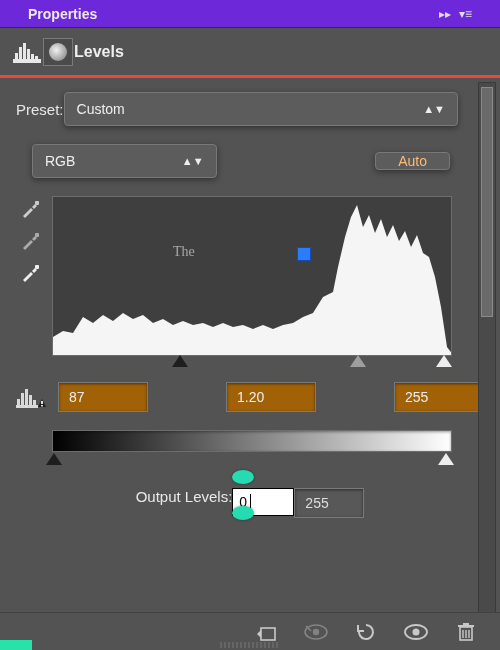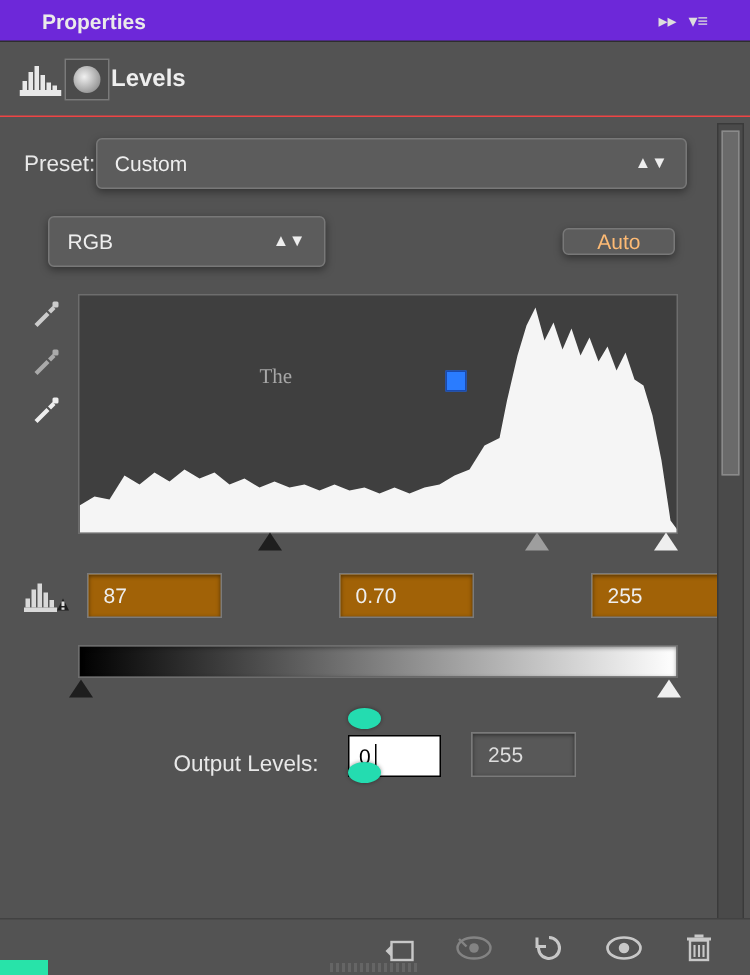--- a/index.html
+++ b/index.html
@@ -23,21 +23,21 @@
   }
   .header-title { font-weight: 600; flex: 1; color: #eaeaea; }
   .header-icons { display: flex; gap: 8px; align-items: center; color: #ddd; }
   .header-icons span { cursor: pointer; font-size: 12px; }
   .subheader {
     height: 50px;
     display: flex;
     align-items: center;
     padding: 0 12px;
     gap: 1px;
-    border-bottom: 1px solid #ef4444;
+    border-bottom: 3px solid #ef4444;
   }
   .icon-box {
     width: 30px; height: 28px;
     background: #4b4b4b;
     border: 1px solid #7a7a7a;
     display: flex; align-items: center; justify-content: center;
   }
   .levels-icon { width: 30px; height: 28px; display:flex; align-items:center; justify-content:center; }
   .levels-icon svg { display:block; }
   .ellipse-icon {
@@ -127,21 +127,21 @@
     display:flex; align-items:center; padding:0 10px; color:#eee;
   }
   .num-box.disabled { background:#585858; color:#ddd; }
   .gradient-bar {
     width: 400px; height: 22px; margin-left: 36px; margin-top: 18px;
     background: linear-gradient(to right, #000, #fff);
     border:1px solid #6d6d6d;
     box-shadow: inset 0 1px 3px rgba(0,0,0,.4);
   }
   .out-sliders { position: relative; width: 400px; height:18px; margin-left:36px; }
-  .output-row { display:flex; align-items:flex-end; justify-content:center; gap:20px; margin-top: 18px; position:relative; }
+  .output-row { display:flex; align-items:flex-start; justify-content:center; gap:0; margin-top: 18px; position:relative; }
   .output-label { color:#e8e8e8; font-size:15px; }
   .input-field {
     width: 62px; height: 28px;
     background: #ffffff; color:#000;
     border: 1px solid #000; padding: 0 6px;
     display:flex; align-items:center;
   }
   .cursor-grab {
     position:absolute; pointer-events:none;
     width: 38px; height: 46px;
@@ -268,21 +268,21 @@
           <path d="M22 22 L26 14 L30 22 Z" fill="#1e1e1e"></path>
           <rect x="25" y="16" width="2" height="3" fill="#ddd"></rect>
           <rect x="25" y="20" width="2" height="1.5" fill="#ddd"></rect>
         </svg>
       </div>
       <div class="num-box">
           <span>87</span>
         </div>
       <div style="flex:1"></div>
       <div class="num-box">
-          <span>0.70</span>
+          <span>1.20</span>
         </div>
       <div style="flex:1"></div>
       <div class="num-box">
           <span>255</span>
         </div>
     </div>
 
     <div class="gradient-bar"></div>
     <div class="out-sliders">
       <div class="tri black" style="left:-6px;"></div>

